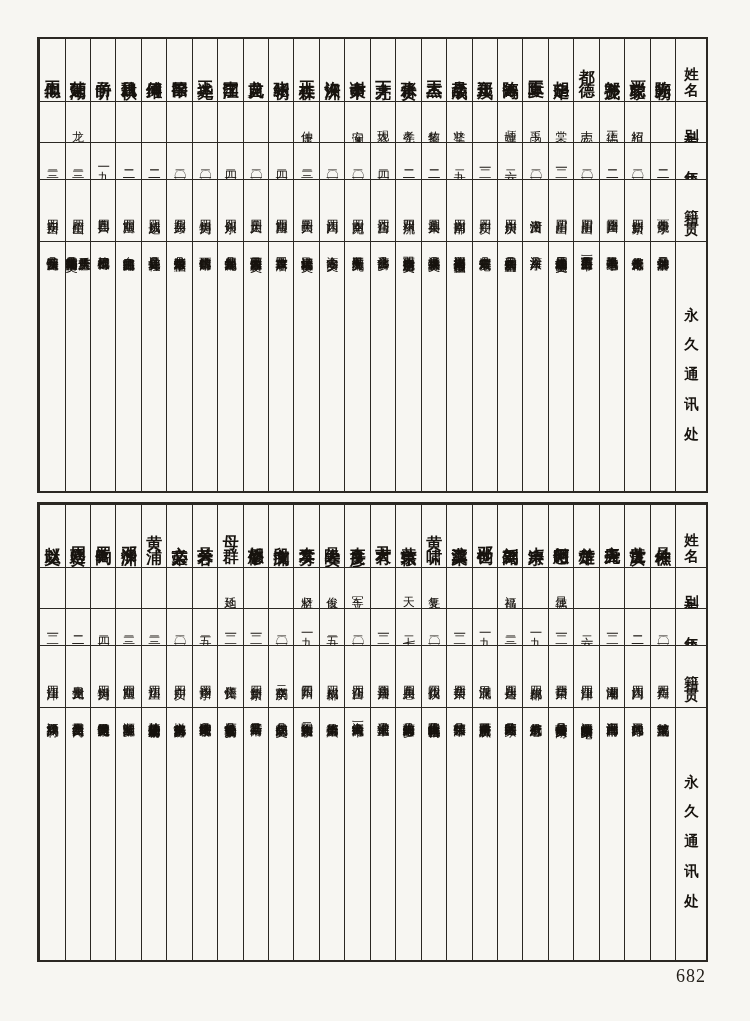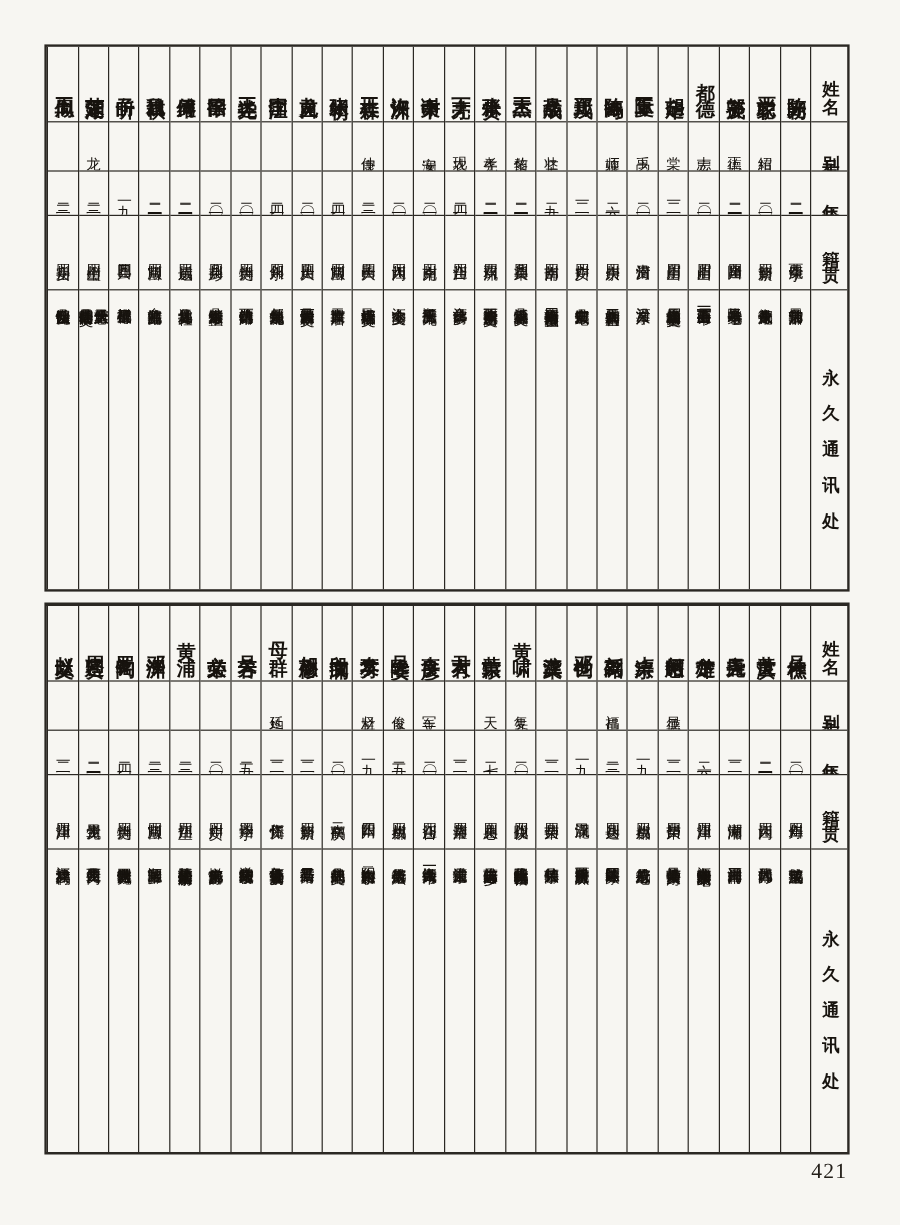--- a/index.html
+++ b/index.html
@@ -1026,14 +1026,14 @@
     </div>
     <div class="c c-native">
       <span class="vt f-native">四川江津</span>
     </div>
     <div class="c c-addr">
       <span class="vt f-addr">江津广兴场琴鹤村</span>
     </div>
   </div>
 </section>
 
-  <div class="pageno">421</div>
+  <div class="pageno">682</div>
 </div>
 
 </body></html>

